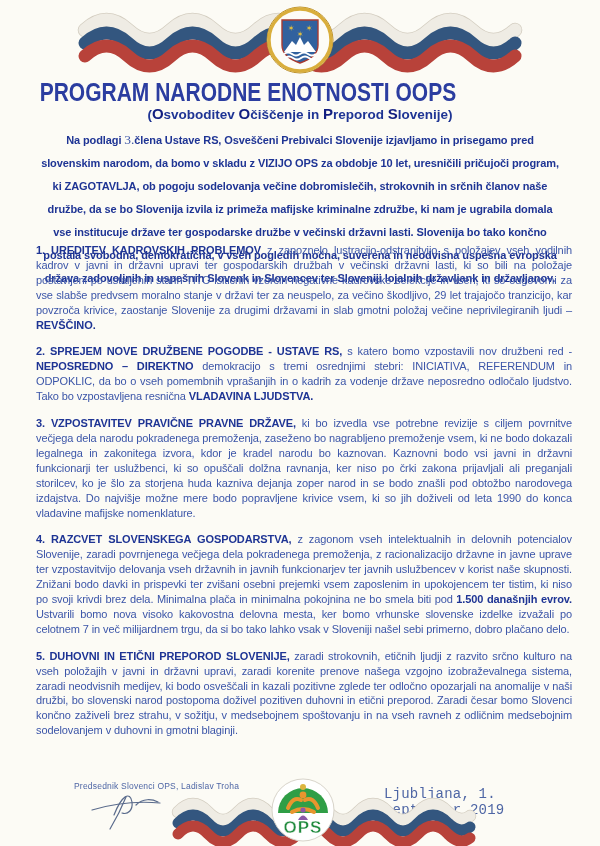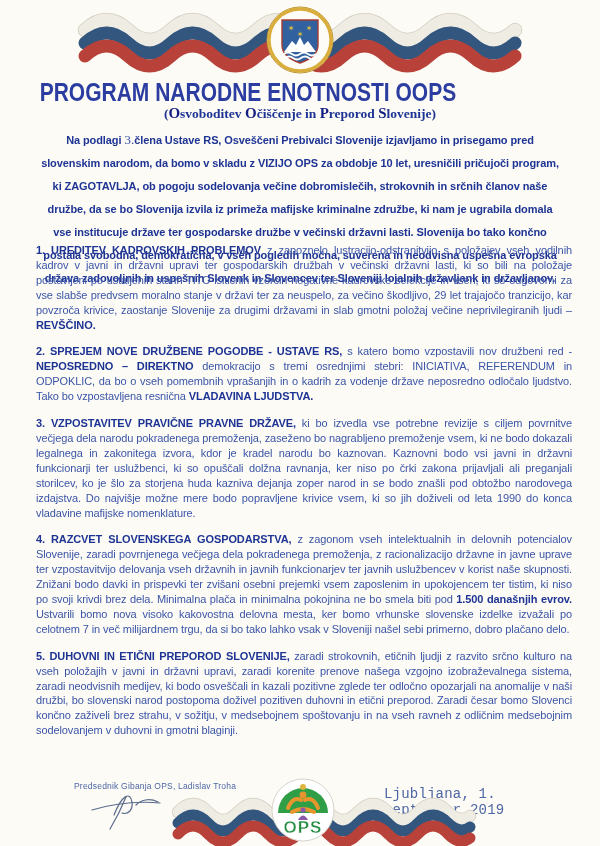--- a/index.html
+++ b/index.html
@@ -11,21 +11,21 @@
   svg{display:block;}
   .ribbon-top{position:absolute;left:0;top:0;width:600px;height:80px;}
   .ribbon-bottom{position:absolute;left:0;top:778px;width:600px;height:68px;}
   .title{
     position:absolute; top:78px; left:0; width:480px; text-align:center;
     font-size:25px; font-weight:bold; color:#2b3da0; letter-spacing:0px; white-space:nowrap;
   }
   .title .squeeze{display:inline-block; transform:scaleX(0.84); transform-origin:center;}
   .subtitle{
     position:absolute; top:105px; left:0; width:600px; text-align:center;
-    font-size:13.5px; font-weight:bold; color:#2b46a5; white-space:nowrap;font-family:Liberation Serif, serif;
+    font-size:13.5px; font-weight:bold; color:#2b46a5; white-space:nowrap;
   }
   .subtitle .init{color:#121e80; font-size:15px;}
   .intro{
     position:absolute; top:128px; left:38px; width:524px;
     text-align:center; font-size:11px; font-weight:bold;
     color:#2c3f9b; line-height:23px; letter-spacing:-0.1px;
   }
   .intro .num{font-size:13.5px; font-family:"Liberation Serif",serif; font-weight:normal; color:#3b55a8;}
   .paras{position:absolute; top:243px; left:28px; width:544px;}
   .paras p{
@@ -77,21 +77,21 @@
   <div class="intro"><span class="b">Na podlagi </span><span class="num">3.</span><span class="b">člena Ustave RS, Osveščeni Prebivalci Slovenije izjavljamo in prisegamo pred slovenskim narodom, da bomo v skladu z VIZIJO OPS za obdobje 10 let, uresničili pričujoči program, ki ZAGOTAVLJA, ob pogoju sodelovanja večine dobromislečih, strokovnih in srčnih članov naše družbe, da se bo Slovenija izvila iz primeža mafijske kriminalne združbe, ki nam je ugrabila domala vse institucuje države ter gospodarske družbe v večinski državni lasti. Slovenija bo tako končno postala svobodna, demokratična, v vseh pogledih močna, suverena in neodvisna uspešna evropska država zadovoljnih in uspešnih Slovenk in Slovencev ter Sloveniji lojalnih državljank in državljanov.</span></div>
 
   <div class="paras">
     <p><span class="b">1. UREDITEV KADROVSKIH PROBLEMOV</span><span> z zapoznelo lustracijo-odstranitvijo s položajev vseh vodilnih kadrov v javni in državni upravi ter gospodarskih družbah v večinski državni lasti, ki so bili na položaje postavljeni po ustaljenih starih TITO-isitičnih vzorcih negativne kadrovske selekcije in vseh, ki so odgovorni za vse slabše predvsem moralno stanje v državi ter za neuspelo, za večino škodljivo, 29 let trajajočo tranzicijo, kar povzroča krivice, zaostanje Slovenije za drugimi državami in slab gmotni položaj večine neprivilegiranih ljudi – </span><span class="b">REVŠČINO.</span></p>
     <p><span class="b">2. SPREJEM NOVE DRUŽBENE POGODBE - USTAVE RS,</span><span> s katero bomo vzpostavili nov družbeni red - </span><span class="b">NEPOSREDNO – DIREKTNO</span><span> demokracijo s tremi osrednjimi stebri: INICIATIVA, REFERENDUM in ODPOKLIC, da bo o vseh pomembnih vprašanjih in o kadrih za vodenje države neposredno odločalo ljudstvo. Tako bo vzpostavljena resnična </span><span class="b">VLADAVINA LJUDSTVA.</span></p>
     <p><span class="b">3. VZPOSTAVITEV PRAVIČNE PRAVNE DRŽAVE,</span><span> ki bo izvedla vse potrebne revizije s ciljem povrnitve večjega dela narodu pokradenega premoženja, zaseženo bo nagrabljeno premoženje vsem, ki ne bodo dokazali legalnega in zakonitega izvora, kdor je kradel narodu bo kaznovan. Kaznovni bodo vsi javni in državni funkcionarji ter uslužbenci, ki so opuščali dolžna ravnanja, ker niso po črki zakona prijavljali ali preganjali storilcev, ko je šlo za storjena huda kazniva dejanja zoper narod in se bodo znašli pod obtožbo narodovega izdajstva. Do najvišje možne mere bodo popravljene krivice vsem, ki so jih doživeli od leta 1990 do konca vladavine mafijske nomenklature.</span></p>
     <p><span class="b">4. RAZCVET SLOVENSKEGA GOSPODARSTVA,</span><span> z zagonom vseh intelektualnih in delovnih potencialov Slovenije, zaradi povrnjenega večjega dela pokradenega premoženja, z racionalizacijo državne in javne uprave ter vzpostavitvijo delovanja vseh državnih in javnih funkcionarjev ter javnih uslužbencev v korist naše skupnosti. Znižani bodo davki in prispevki ter zvišani osebni prejemki vsem zaposlenim in upokojencem ter tistim, ki niso po svoji krivdi brez dela. Minimalna plača in minimalna pokojnina ne bo smela biti pod </span><span class="b">1.500 današnjih evrov.</span><span> Ustvarili bomo nova visoko kakovostna delovna mesta, ker bomo vrhunske slovenske izdelke izvažali po celotnem 7 in več milijardnem trgu, da si bo tako lahko vsak v Sloveniji našel sebi primerno, dobro plačano delo.</span></p>
     <p><span class="b">5. DUHOVNI IN ETIČNI PREPOROD SLOVENIJE,</span><span> zaradi strokovnih, etičnih ljudji z razvito srčno kulturo na vseh položajih v javni in državni upravi, zaradi korenite prenove našega vzgojno izobraževalnega sistema, zaradi neodvisnih medijev, ki bodo osveščali in kazali pozitivne zglede ter odločno opozarjali na anomalije v naši družbi, bo slovenski narod postopoma doživel pozitiven duhovni in etični preporod. Zaradi česar bomo Slovenci končno zaživeli brez strahu, v sožitju, v medsebojnem spoštovanju in na vseh ravneh z odličnim medsebojnim sodelovanjem v duhovni in gmotni blaginji.</span></p>
   </div>
 
-  <div class="footer-president">Predsednik Gibanja OPS,  Ladislav  Troha</div>
+  <div class="footer-president">Predsednik Slovenci OPS,  Ladislav  Troha</div>
   <div class="footer-date">Ljubljana, 1. september 2019</div>
 
   <svg class="signature" viewBox="0 0 100 44">
     <g fill="none" stroke="#5a6b8c" stroke-width="1.2" stroke-linecap="round">
       <path d="M28,26 C36,6 44,2 46,13 C47,21 42,26 36,24"></path>
       <path d="M6,21 C26,15 52,12 74,14"></path>
       <path d="M50,16 C57,9 66,10 72,13"></path>
       <path d="M40,8 C36,18 30,30 24,40"></path>
     </g>
   </svg>

